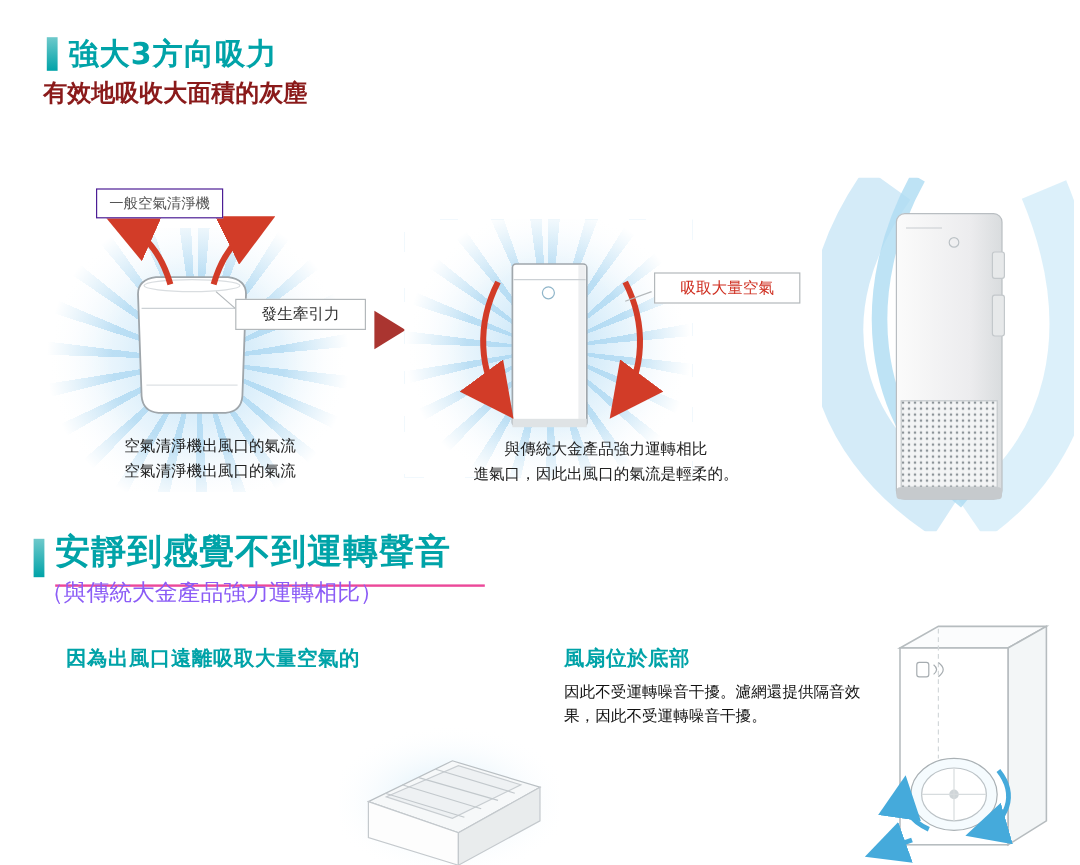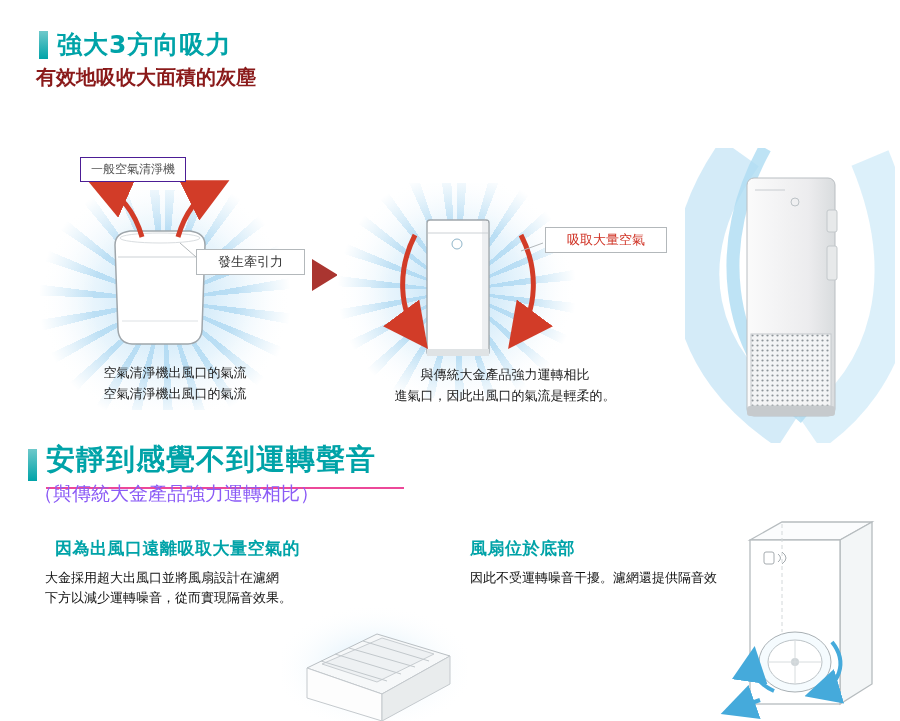--- a/index.html
+++ b/index.html
@@ -138,24 +138,20 @@
 
   <div class="sec-head" style="left:28px; top:440px;">
     <div class="bar" style="height:32px;"></div>
     <div class="h2wrap">
       <div class="h2-text">安靜到感覺不到運轉聲音</div>
     </div>
   </div>
   <div class="sub2">（與傳統大金產品強力運轉相比）</div>
 
   <div class="col-heading" style="left:55px; top:537px;">因為出風口遠離吸取大量空氣的</div>
-  <div class="col-body" style="left:45px; top:568px; width:270px;">
-    <div>大金採用超大出風口並將風扇設計在濾網</div>
-    <div>下方以減少運轉噪音，從而實現隔音效果。</div>
-  </div>
 
   <div class="img-frame" style="left:282px; top:606px; width:185px; height:115px;">
     <svg class="svg-abs" viewBox="0 0 185 115">
       <defs>
         <radialGradient id="glow2">
           <stop offset="0" stop-color="#cfe9f8"></stop>
             <stop offset="1" stop-color="#ffffff" stop-opacity="0"></stop>
         </radialGradient>
       </defs>
       <ellipse cx="92" cy="62" rx="102" ry="64" fill="url(#glow2)"></ellipse>
@@ -166,20 +162,21 @@
       <line x1="67" y1="42" x2="133" y2="61" stroke="#c2c8cc"></line>
       <line x1="81" y1="35" x2="147" y2="55" stroke="#c2c8cc"></line>
       <polygon points="25,62 100,88 100,115 25,92" fill="#fdfdfd" stroke="#c4c9cd"></polygon>
       <polygon points="100,88 168,50 168,78 100,115" fill="#e9eced" stroke="#c4c9cd"></polygon>
     </svg>
   </div>
 
   <div class="col-heading" style="left:470px; top:537px;">風扇位於底部</div>
   <div class="col-body" style="left:470px; top:568px; width:250px;">
     <div>因此不受運轉噪音干擾。濾網還提供隔音效</div>
+    <div>果，因此不受運轉噪音干擾。</div>
   </div>
 
   <div class="img-frame" style="left:712px; top:512px; width:180px; height:209px;">
     <svg class="svg-abs" viewBox="0 0 180 209">
       <defs>
         <marker id="arB" markerWidth="9" markerHeight="9" refX="6" refY="4.5" orient="auto">
           <path d="M0,0 L9,4.5 L0,9 Z" fill="#45aadb"></path>
         </marker>
       </defs>
       <g stroke="#b6bcbf" fill="none" stroke-width="1.3">

